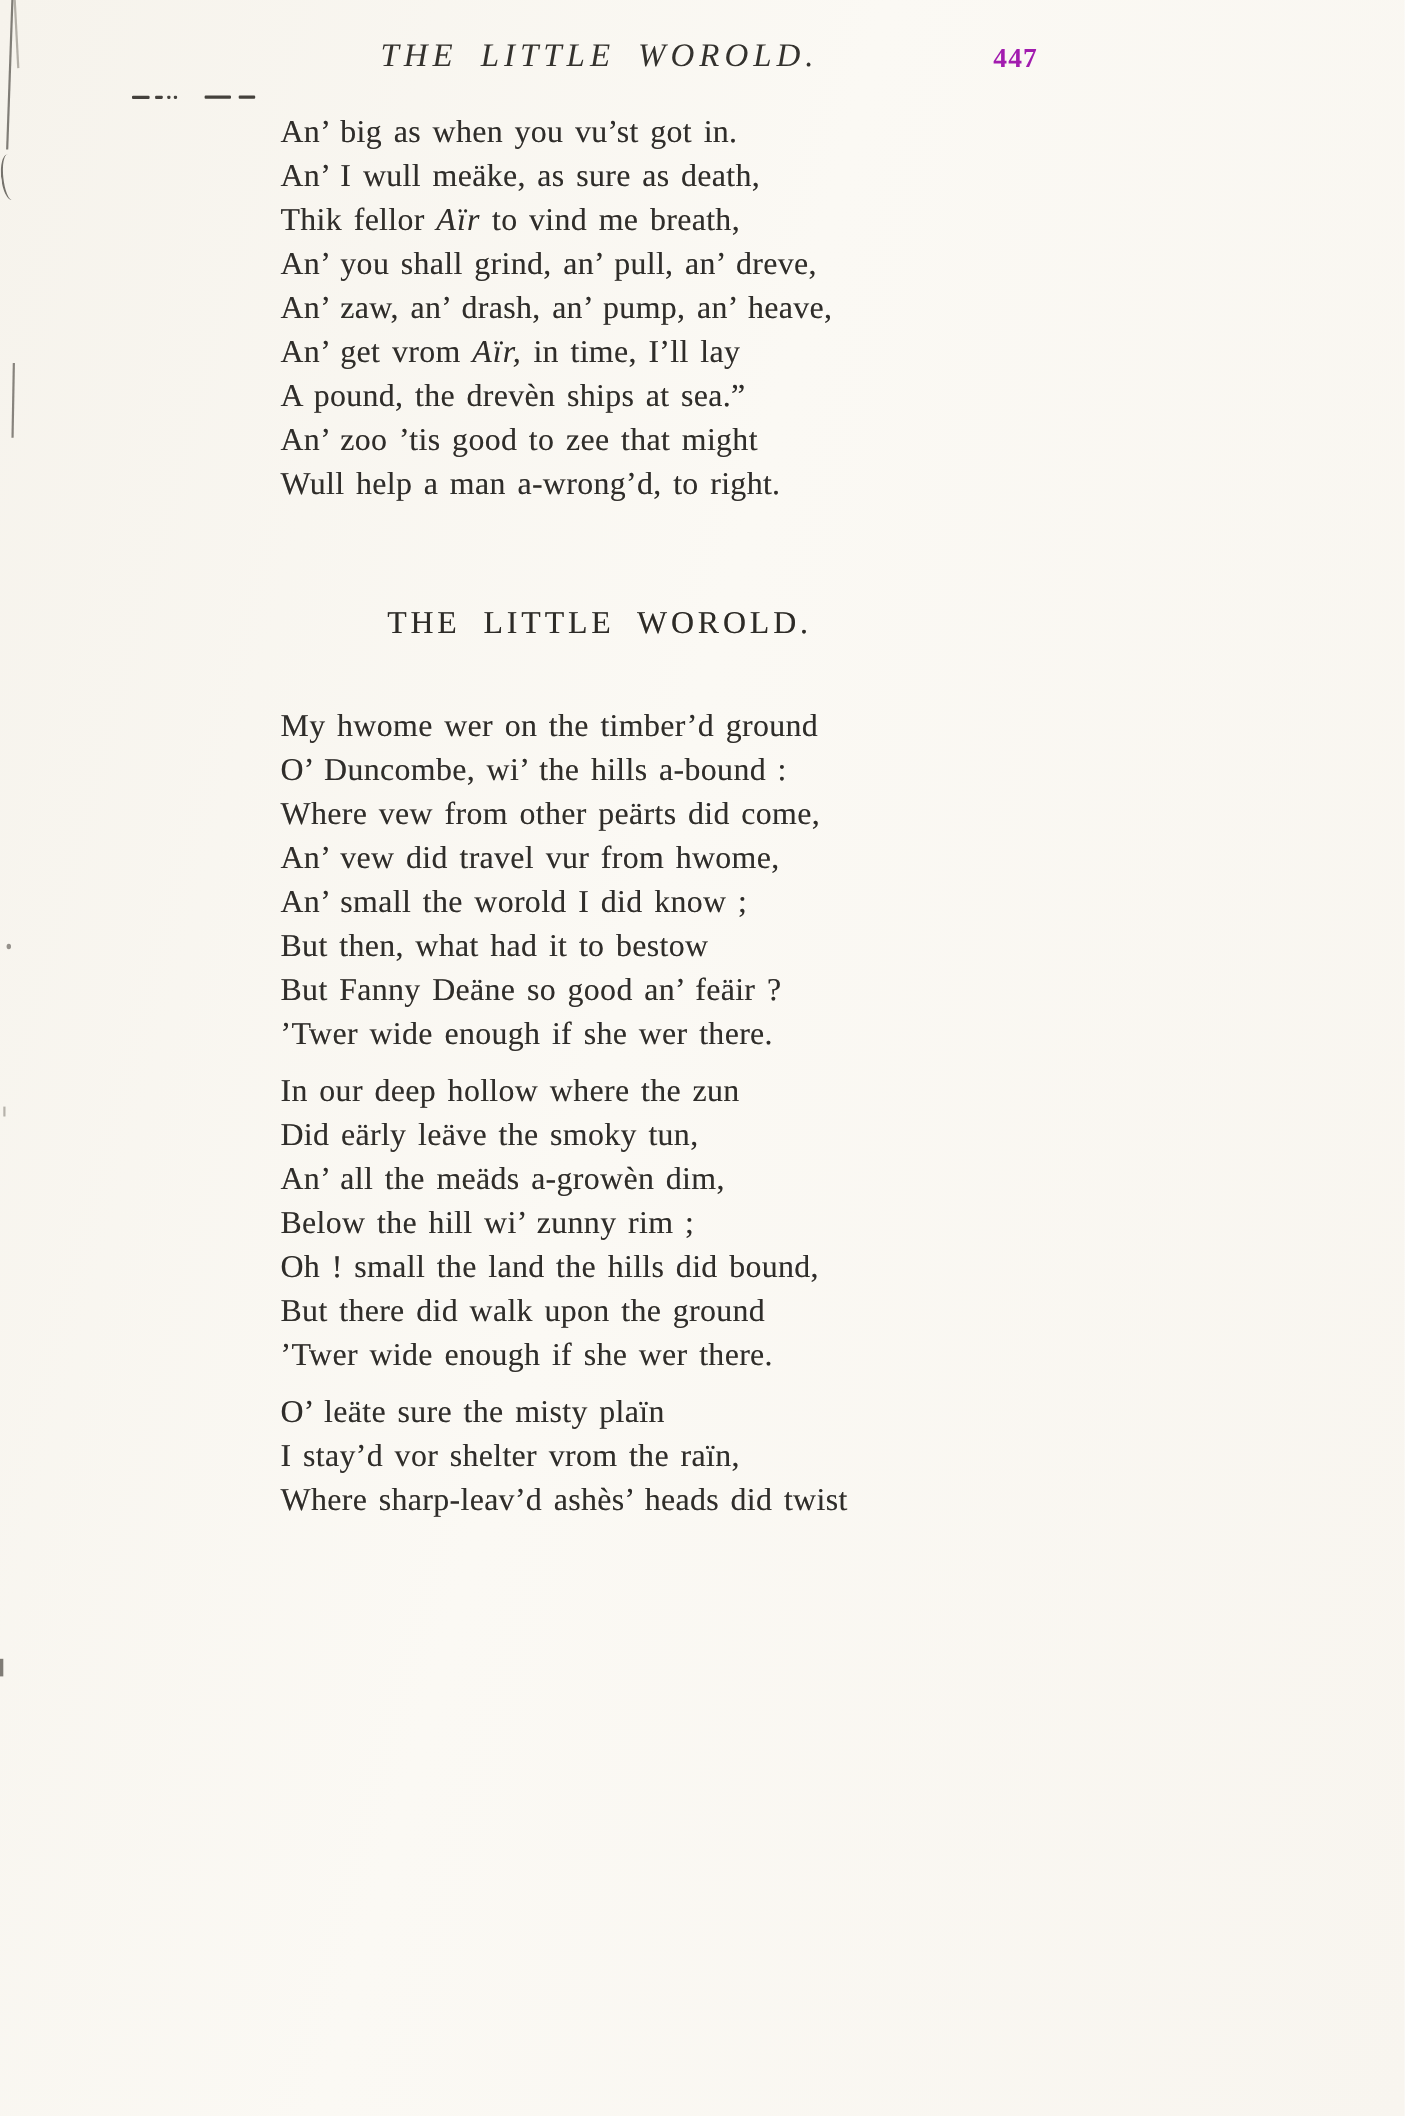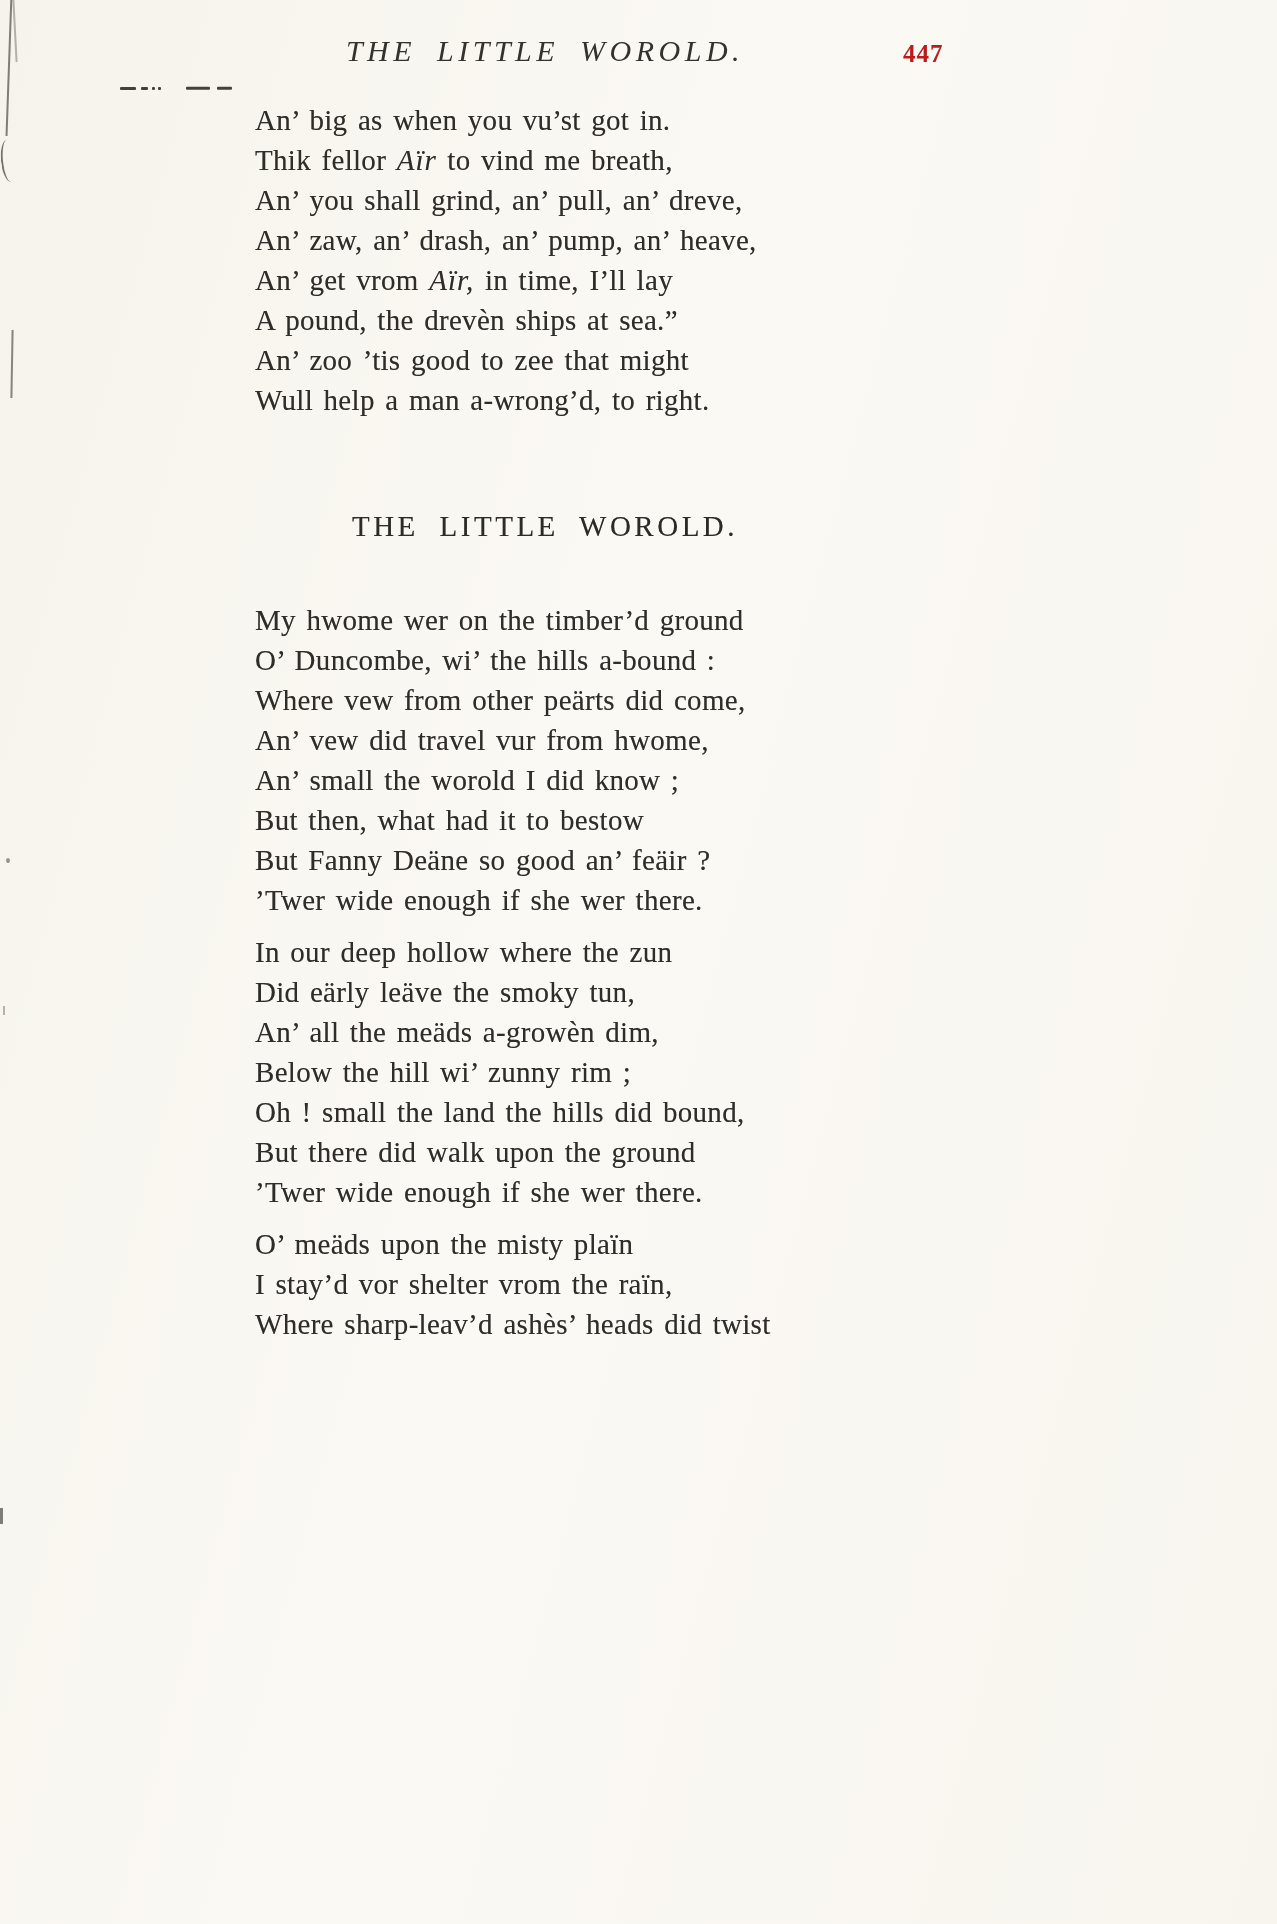--- a/index.html
+++ b/index.html
@@ -24,21 +24,21 @@
     letter-spacing: 4.5px;
     word-spacing: 9px;
     color: #34322e;
   }
   .page-number {
     position: absolute;
     left: 903px; top: 40px;
     font-size: 25px;
     font-weight: 600;
     letter-spacing: 1px;
-    color: #b91c1c;
+    color: #a21caf;
   }
 
   
   .rule {
     position: absolute;
     left: 120px; top: 86px; width: 800px; height: 3px;
     display: flex; align-items: center;
     transform: rotate(-0.15deg);
   }
   .rule .seg { height: 2.2px; background: #44413c; border-radius: 1px; flex: 0 0 auto; }
@@ -121,20 +121,21 @@
       <span class="gap g20"></span>
       <span class="seg w24"></span>
       <span class="gap g7"></span>
       <span class="seg w15"></span>
   </div>
 
   <main class="text-block">
 
     <section class="stanza prev">
         <div class="poem-line"><span>An’ big as when you vu’st got in.</span></div>
+        <div class="poem-line"><span>An’ I wull meäke, as sure as death,</span></div>
         <div class="poem-line"><span>Thik fellor </span><em>Aïr</em><span> to vind me breath,</span></div>
         <div class="poem-line"><span>An’ you shall grind, an’ pull, an’ dreve,</span></div>
         <div class="poem-line"><span>An’ zaw, an’ drash, an’ pump, an’ heave,</span></div>
         <div class="poem-line"><span>An’ get vrom </span><em>Aïr,</em><span> in time, I’ll lay</span></div>
         <div class="poem-line"><span>A pound, the drevèn ships at sea.”</span></div>
         <div class="poem-line"><span>An’ zoo ’tis good to zee that might</span></div>
         <div class="poem-line"><span>Wull help a man a-wrong’d, to right.</span></div>
       </section>
 
     <h2 class="poem-title">THE LITTLE WOROLD.</h2>
@@ -154,19 +155,19 @@
         <div class="poem-line"><span>In our deep hollow where the zun</span></div>
         <div class="poem-line"><span>Did eärly leäve the smoky tun,</span></div>
         <div class="poem-line"><span>An’ all the meäds a-growèn dim,</span></div>
         <div class="poem-line"><span>Below the hill wi’ zunny rim ;</span></div>
         <div class="poem-line"><span>Oh ! small the land the hills did bound,</span></div>
         <div class="poem-line"><span>But there did walk upon the ground</span></div>
         <div class="poem-line"><span>’Twer wide enough if she wer there.</span></div>
       </section>
 
     <section class="stanza stanza-3">
-        <div class="poem-line"><span>O’ meäds upon the misty plaïn</span></div>
+        <div class="poem-line"><span>O’ leäte sure the misty plaïn</span></div>
         <div class="poem-line"><span>I stay’d vor shelter vrom the raïn,</span></div>
         <div class="poem-line"><span>Where sharp-leav’d ashès’ heads did twist</span></div>
       </section>
 
   </main>
 </div>
 
 </body></html>

